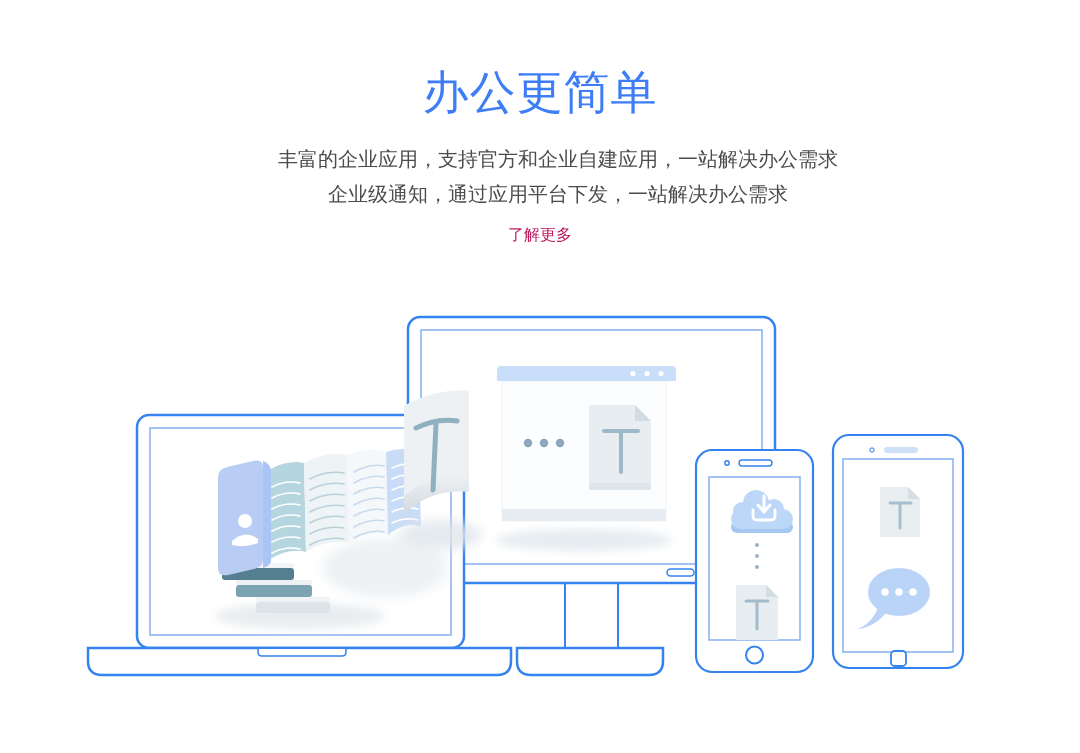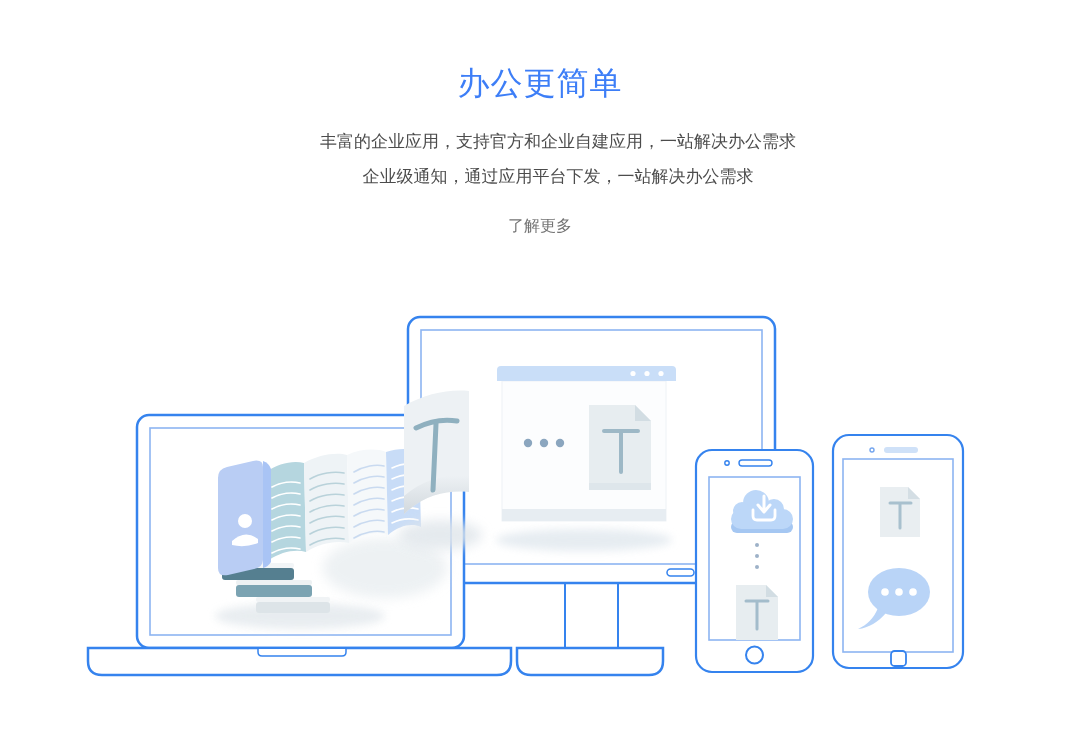--- a/index.html
+++ b/index.html
@@ -11,41 +11,41 @@
     font-family:"Liberation Sans", "DejaVu Sans", sans-serif;
   }
   .hero {
     position:relative;
     z-index:2;
     padding-top:62px;
     text-align:center;
   }
   .hero-title {
     margin:0;
-    font-size:32px;
+    font-size:46px;
     font-weight:500;
     letter-spacing:1px;
     color:#3d7ef7;
   }
   .hero-desc {
     margin:18px 0 0 0;
   }
   .hero-desc p {
     margin:0;
-    font-size:17px;
+    font-size:20px;
     line-height:35px;
     color:#4c4c4c;
     font-weight:400;
     padding-left:36px;
   }
   .learn-more {
     display:inline-block;
-    margin-top:22px;
+    margin-top:13px;
     font-size:16px;
-    color:#737373;
+    color:#be185d;
     text-decoration:none;
     cursor:pointer;
   }
   .illus-svg {
     position:absolute;
     top:0; left:0;
     width:1080px; height:753px;
     z-index:1;
   }
 </style>

